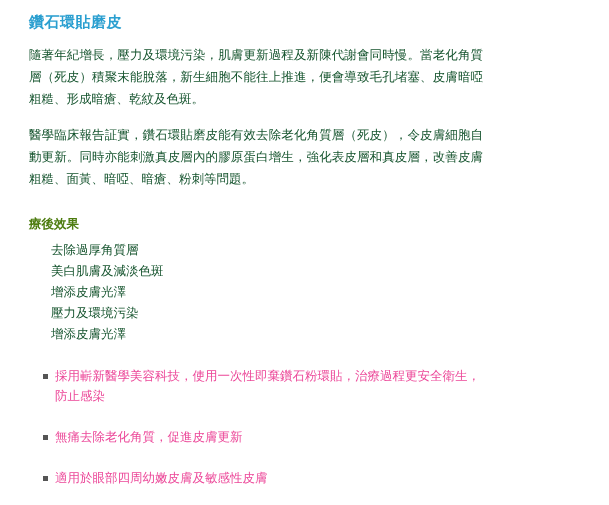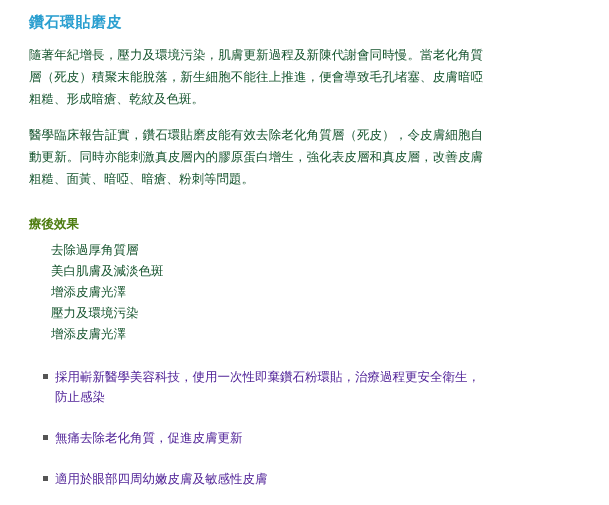--- a/index.html
+++ b/index.html
@@ -55,24 +55,25 @@
     color: #14532d;
   }
   .bullet-list {
     list-style: none;
     margin: 0;
     padding: 0 0 0 14px;
   }
   .bullet-list li {
     font-size: 12.5px;
     line-height: 20px;
-    color: #4c1d95;
+    color: #ec4899;
     position: relative;
     padding-left: 12px;
     margin-bottom: 21px;
+    font-family: Liberation Mono, monospace;
   }
   .bullet-list li .sq {
     position: absolute;
     left: 0;
     top: 7px;
     width: 5px;
     height: 5px;
     background: #555555;
     display: inline-block;
   }

